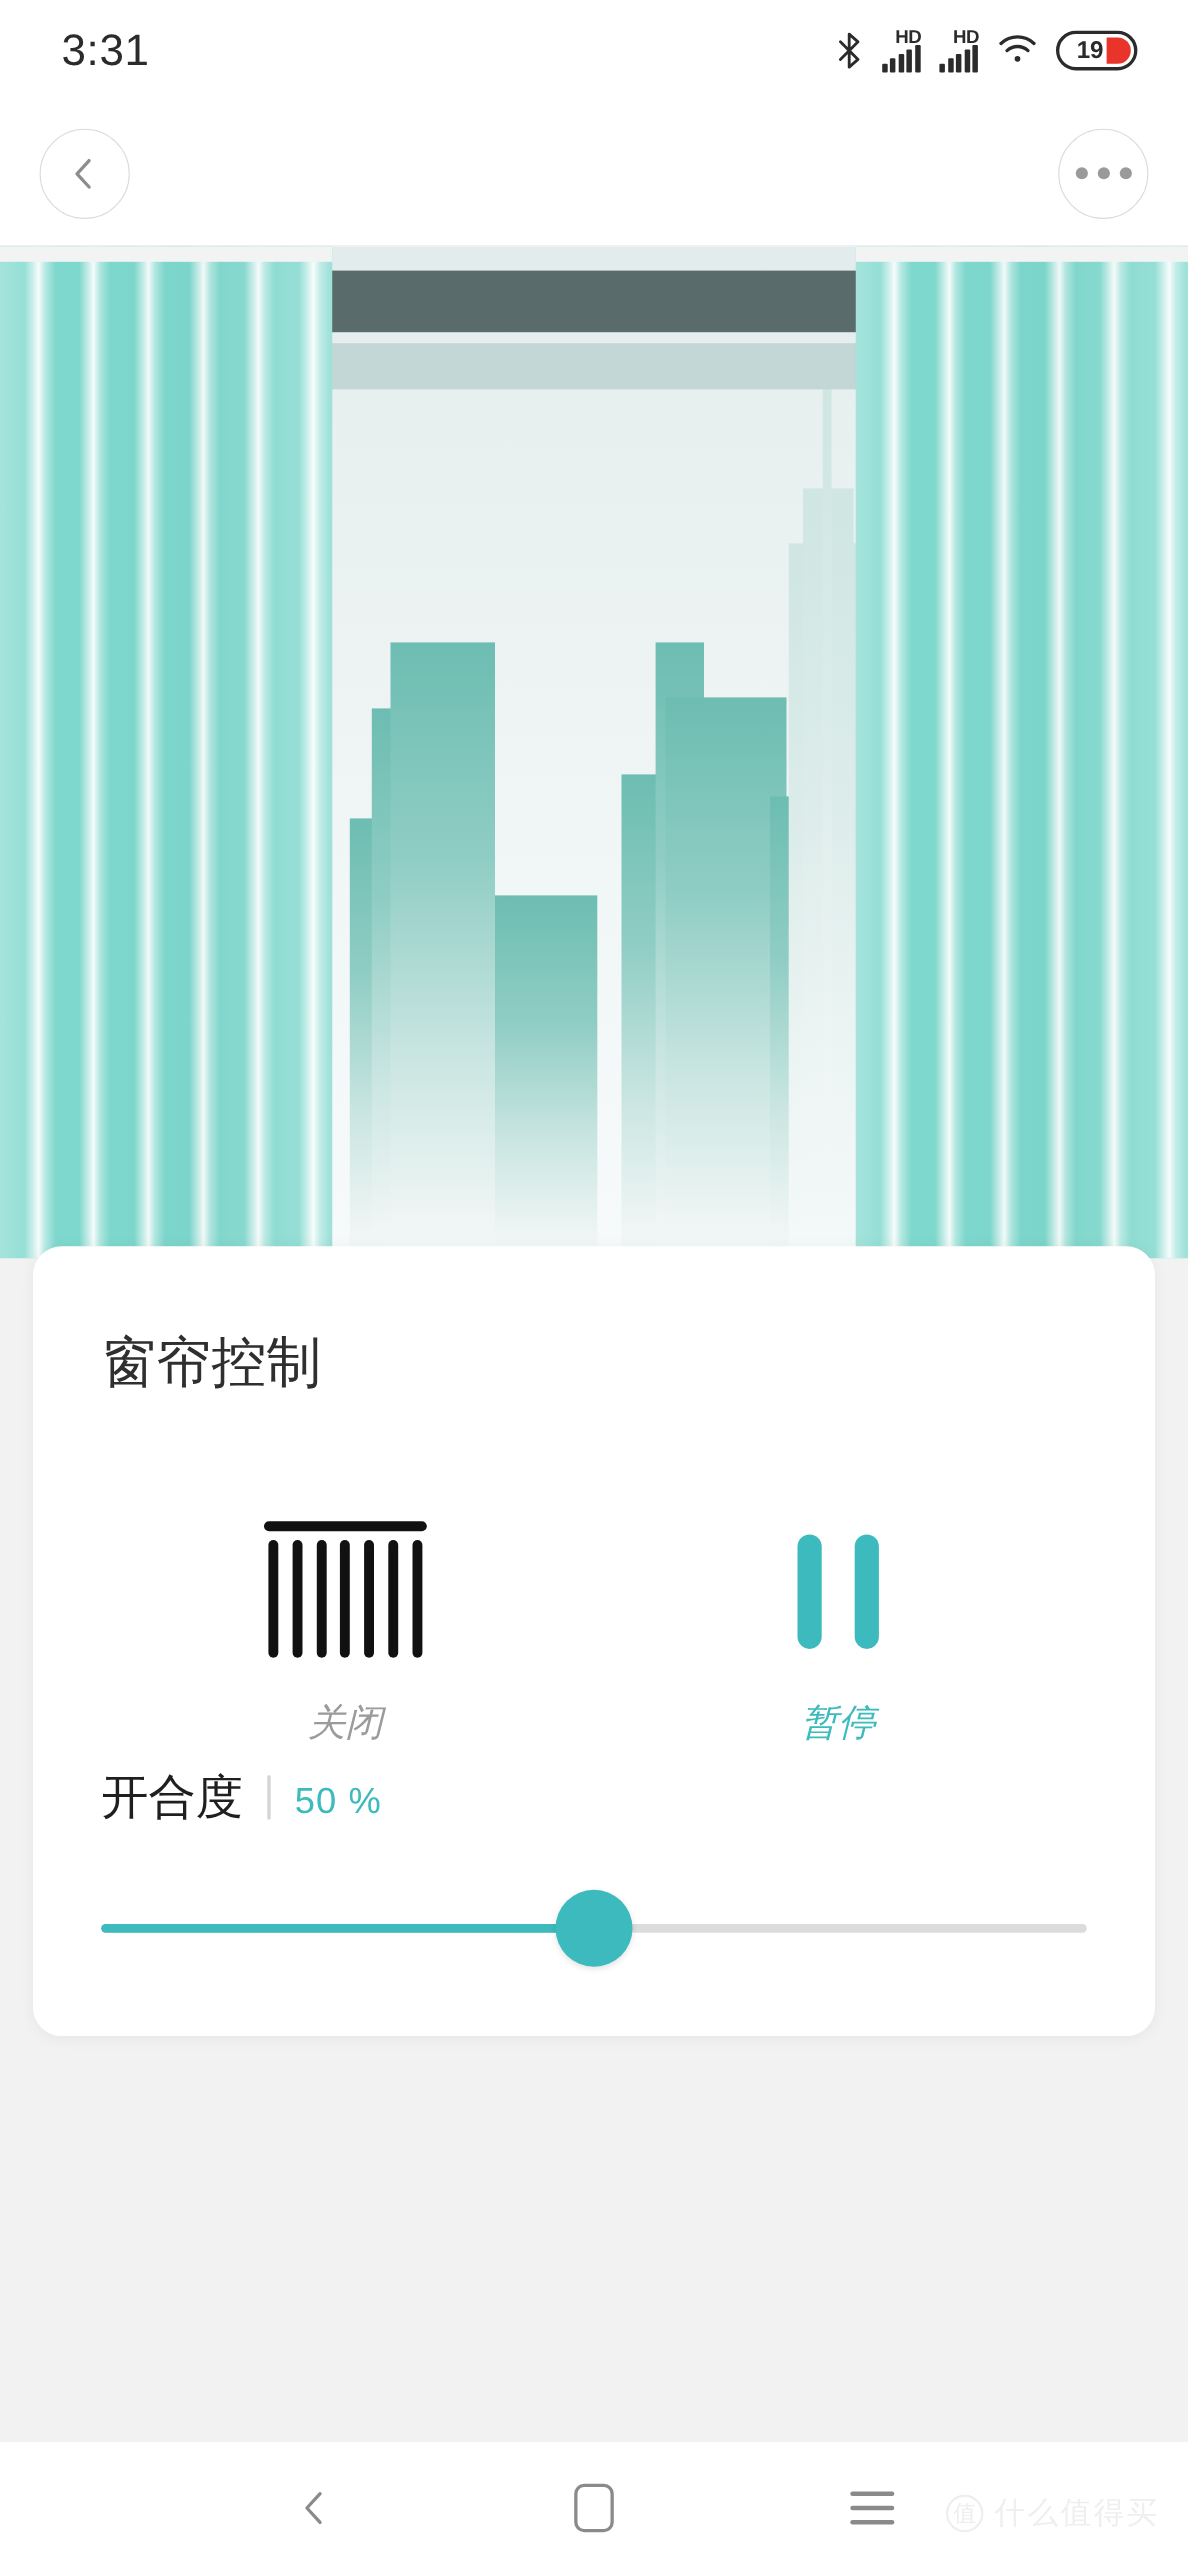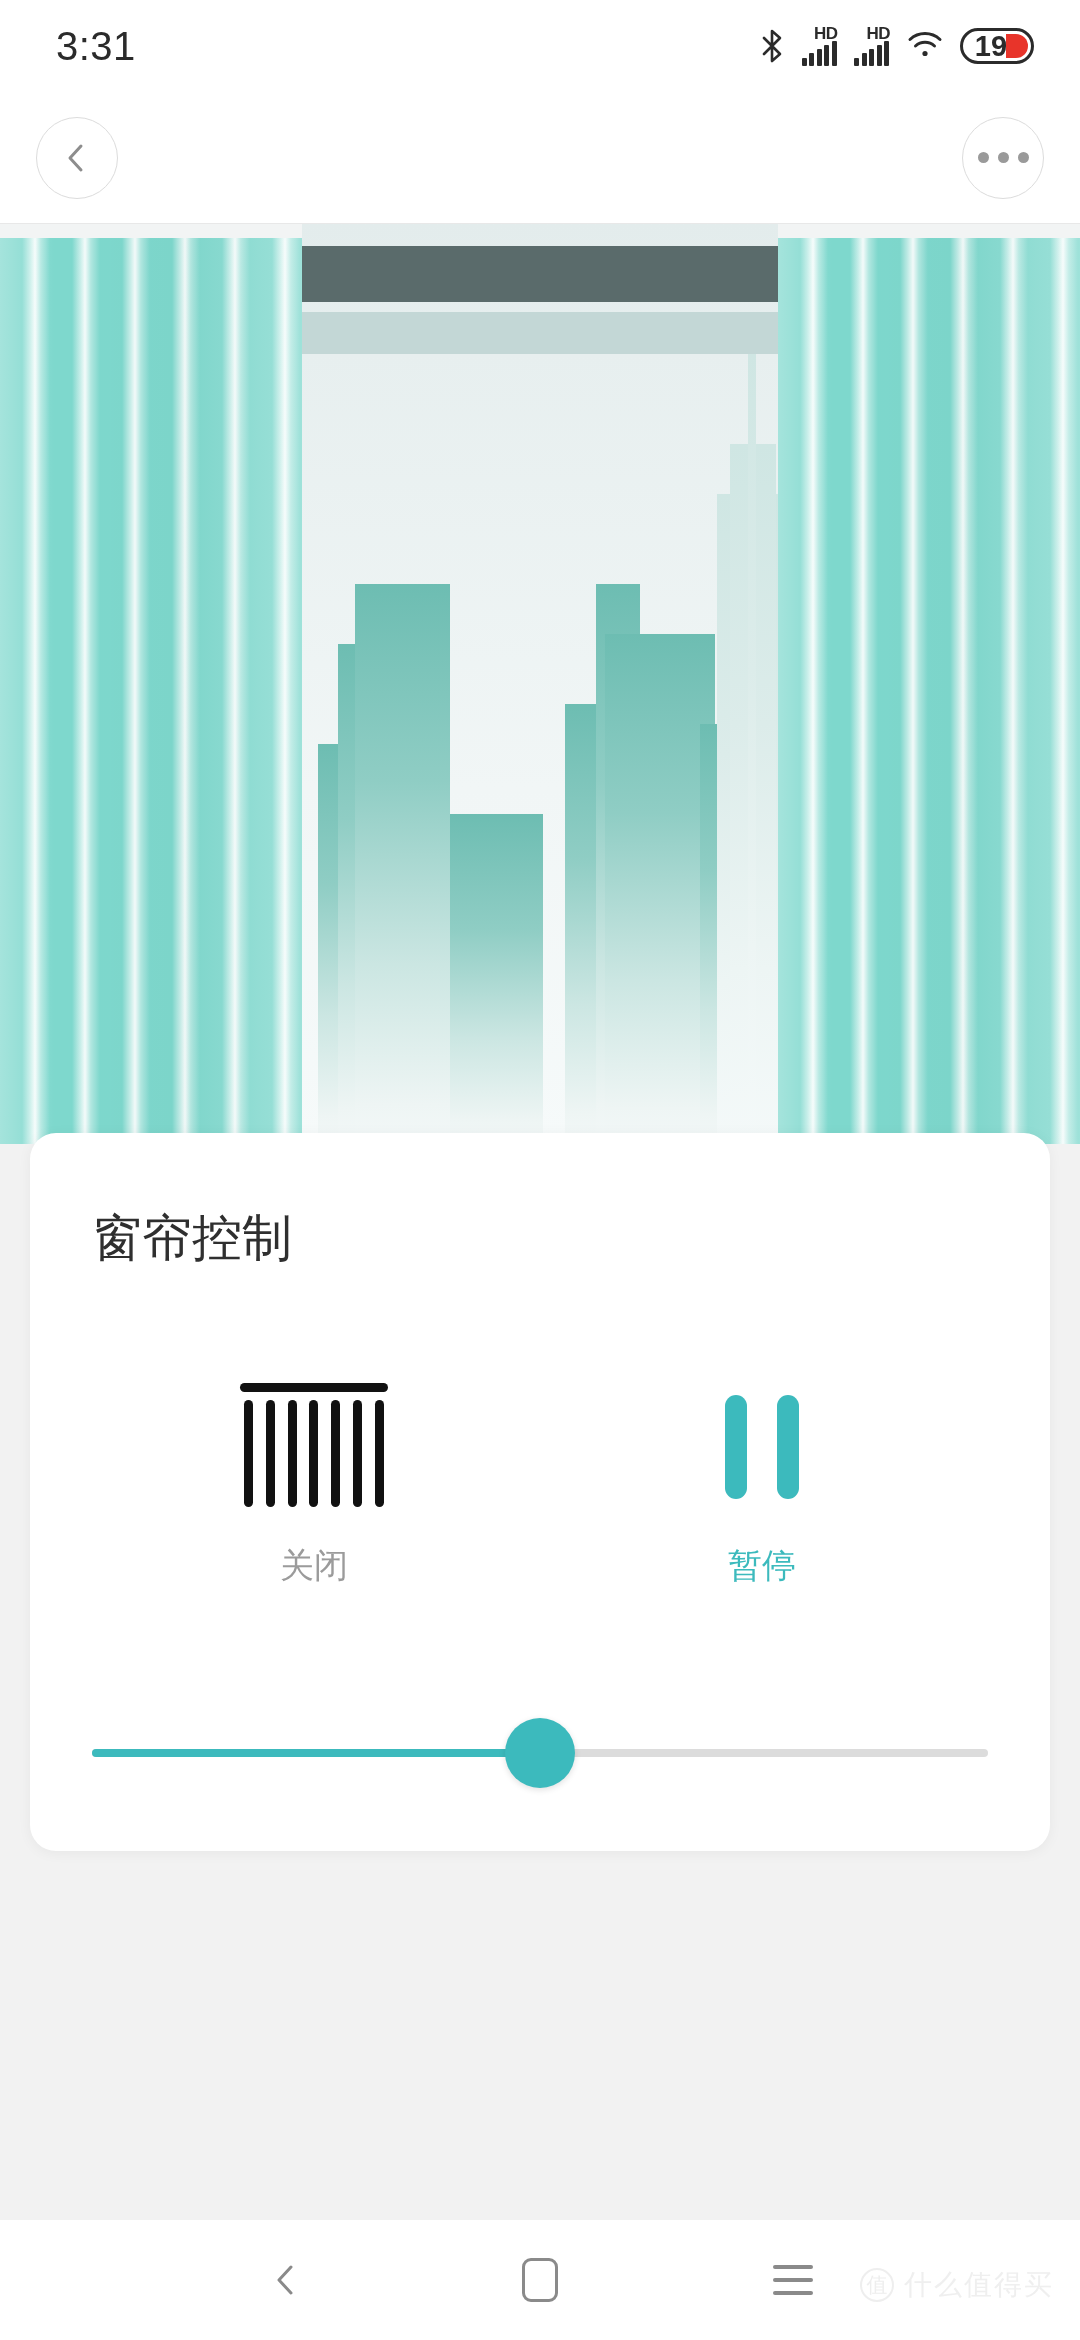--- a/index.html
+++ b/index.html
@@ -30,21 +30,21 @@
   .sig-bars i:nth-child(2){ height:13px; }
   .sig-bars i:nth-child(3){ height:17px; }
   .sig-bars i:nth-child(4){ height:21px; }
   .sig-bars i:nth-child(5){ height:25px; }
   .wifi-ico { width:36px; height:30px; }
   .batt {
     position:relative; width:74px; height:36px;
     border:3px solid #2b2b2b; border-radius:18px;
     display:flex; align-items:center; justify-content:center;
   }
-  .batt-num { font-size:29px; font-weight:700; color:#2b2b2b; margin-right:12px;
+  .batt-num { font-size:22px; font-weight:700; color:#2b2b2b; margin-right:12px;
               line-height:1; }
   .batt-fill {
     position:absolute; right:3px; top:3px; bottom:3px; width:22px;
     background:#e8342a; border-radius:0 14px 14px 0;
   }
 
   
   #app-header {
     height:132px; background:#ffffff;
     display:flex; align-items:center; justify-content:space-between;
@@ -131,20 +131,21 @@
     box-shadow:0 2px 14px rgba(0,0,0,.05);
   }
   #card-title {
     position:absolute; left:62px; top:72px;
     font-size:50px; color:#2f2f2f;
   }
   #mode-row {
     position:absolute; left:0; right:4px; top:250px;
     display:flex; align-items:flex-end; justify-content:space-around;
     padding:0 60px;
+    font-style:italic;
   }
   .mode-btn {
     display:flex; flex-direction:column; align-items:center; width:240px;
   }
   .mode-ico { height:128px; width:148px; position:relative; }
   .mode-label { margin-top:32px; font-size:34px; color:#9b9b9b; }
   .mode-btn.active .mode-label { color:#3cbabd;margin-top:32px; }
 
   
   .rail { position:absolute; left:0; right:0; top:0; height:9px;
@@ -332,20 +333,25 @@
       <div class="mode-ico pause-ico">
         <i></i>
           <i></i>
       </div>
       <div class="mode-label">暂停</div>
     </div>
 
 
   </div>
 
+  <div id="slider-head">
+    <span id="slider-label">开合度</span>
+    <span id="slider-div"></span>
+    <span id="slider-value">50 %</span>
+  </div>
 
   <div id="slider-wrap">
     <div id="slider-track"></div>
     <div id="slider-fill" style="width: 50%;"></div>
     <div id="slider-thumb" style="left: 50%;"></div>
   </div>
 
 </div>
 
 <div id="nav-bar">

